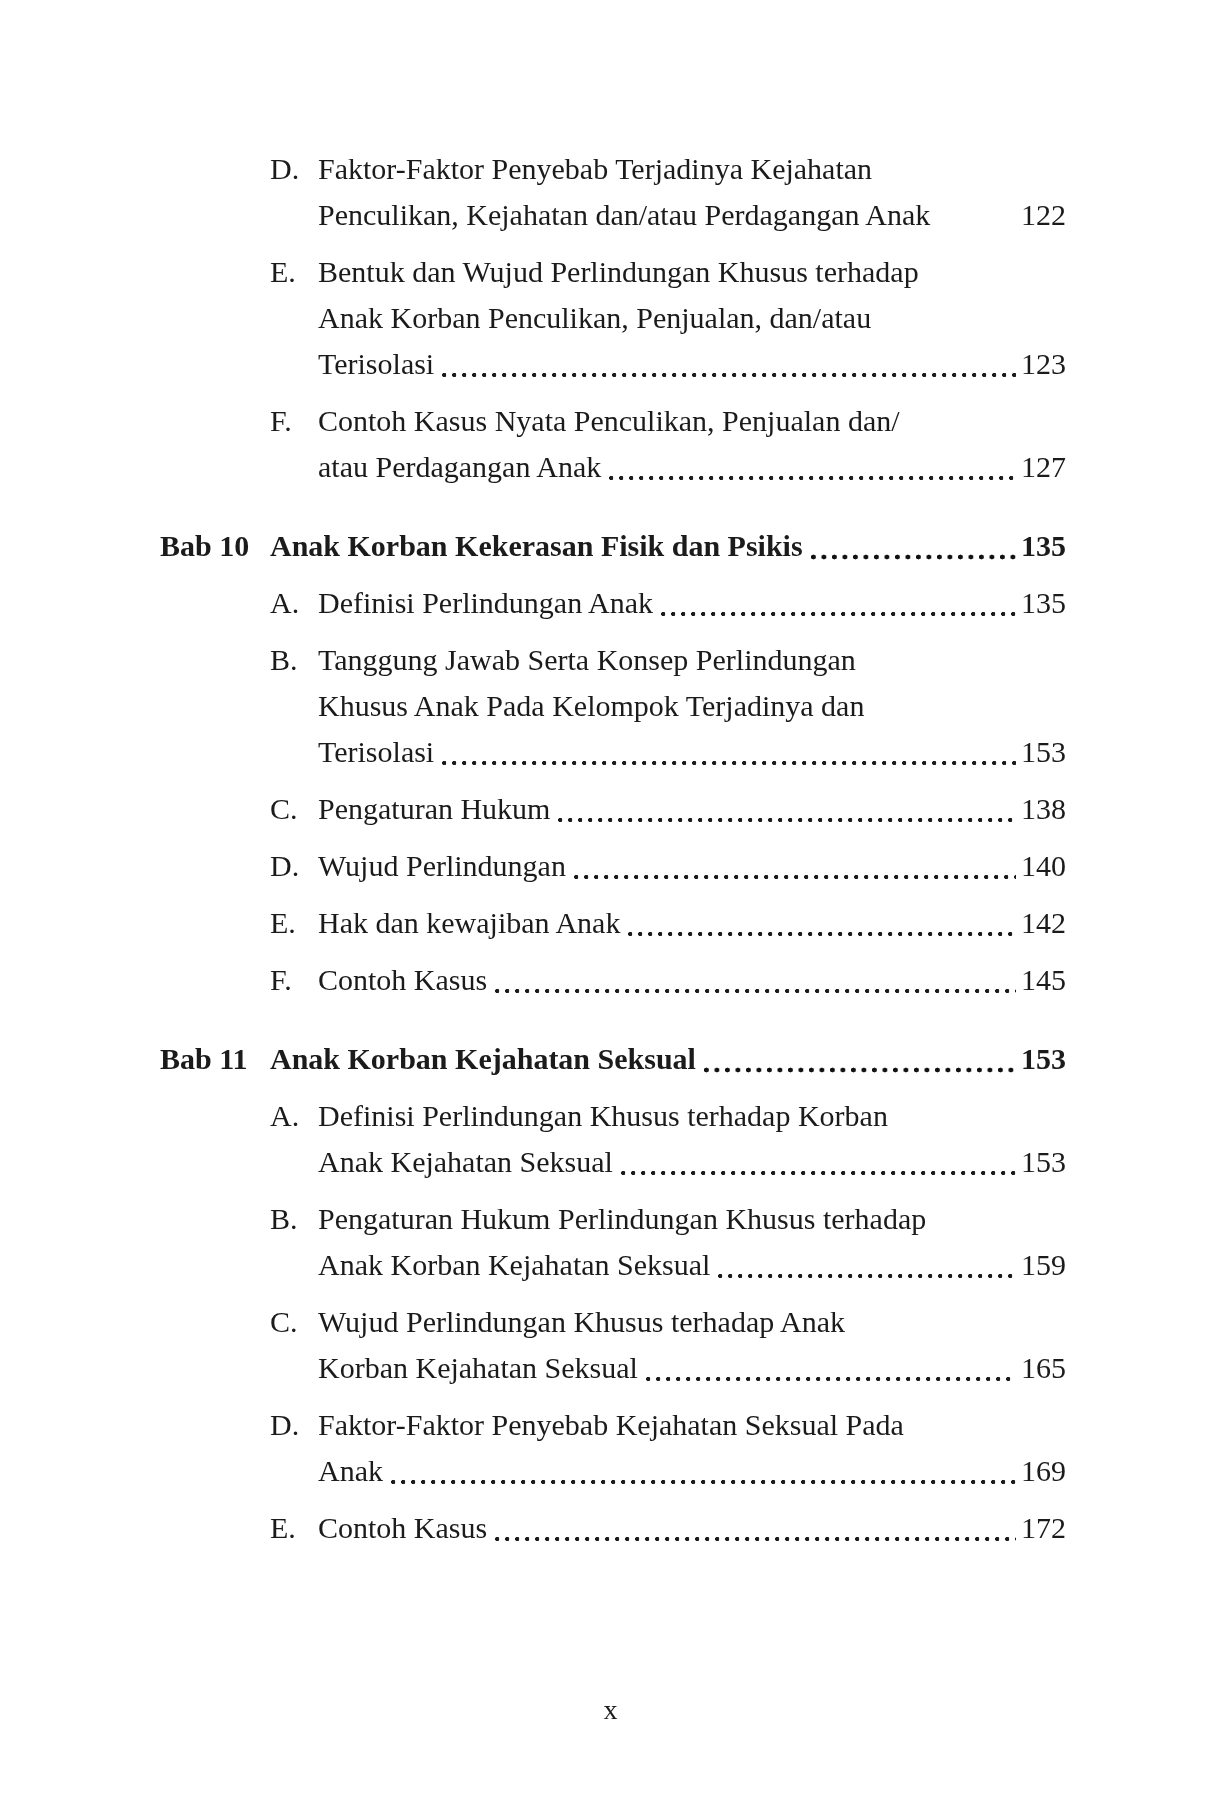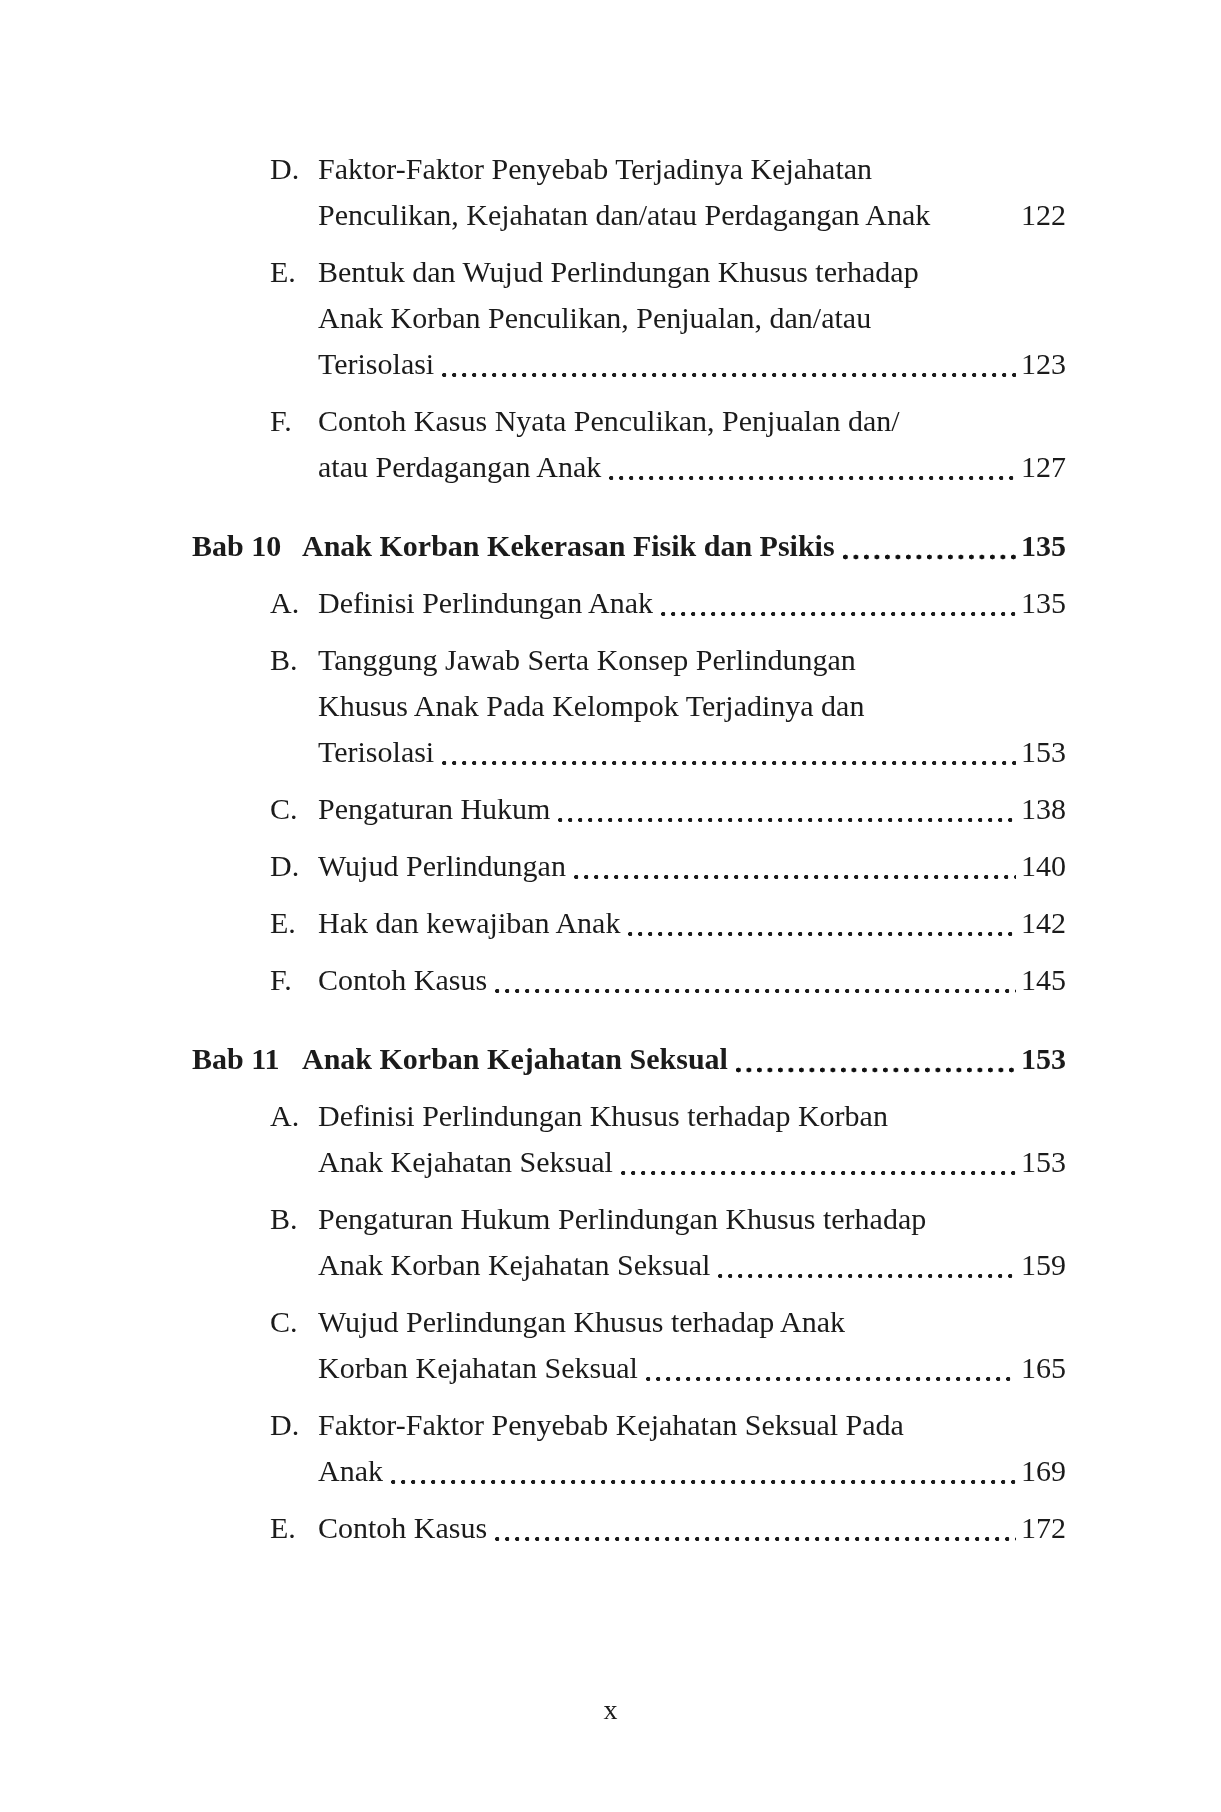--- a/index.html
+++ b/index.html
@@ -22,21 +22,21 @@
   }
   .entry {
     display: flex;
     align-items: flex-start;
     font-size: 30px;
     line-height: 46px;
   }
   .entry + .entry { margin-top: 11px; }
   .entry.chapter { margin-top: 33px; font-weight: bold; }
   .entry:first-child { margin-top: 0; }
-  .chapter-label { width: 110px; flex: none; margin-left: 32px; }
+  .chapter-label { width: 110px; flex: none; }
   .letter-col { width: 48px; flex: none; }
   .entry.item { padding-left: 110px; }
   .entry-body { flex: 1 1 auto; min-width: 0; }
   .line { display: flex; align-items: baseline; }
   .line-text { flex: none; white-space: nowrap; }
   .leader {
     flex: 1 1 auto;
     min-width: 12px;
     height: 6px;
     align-self: flex-end;

